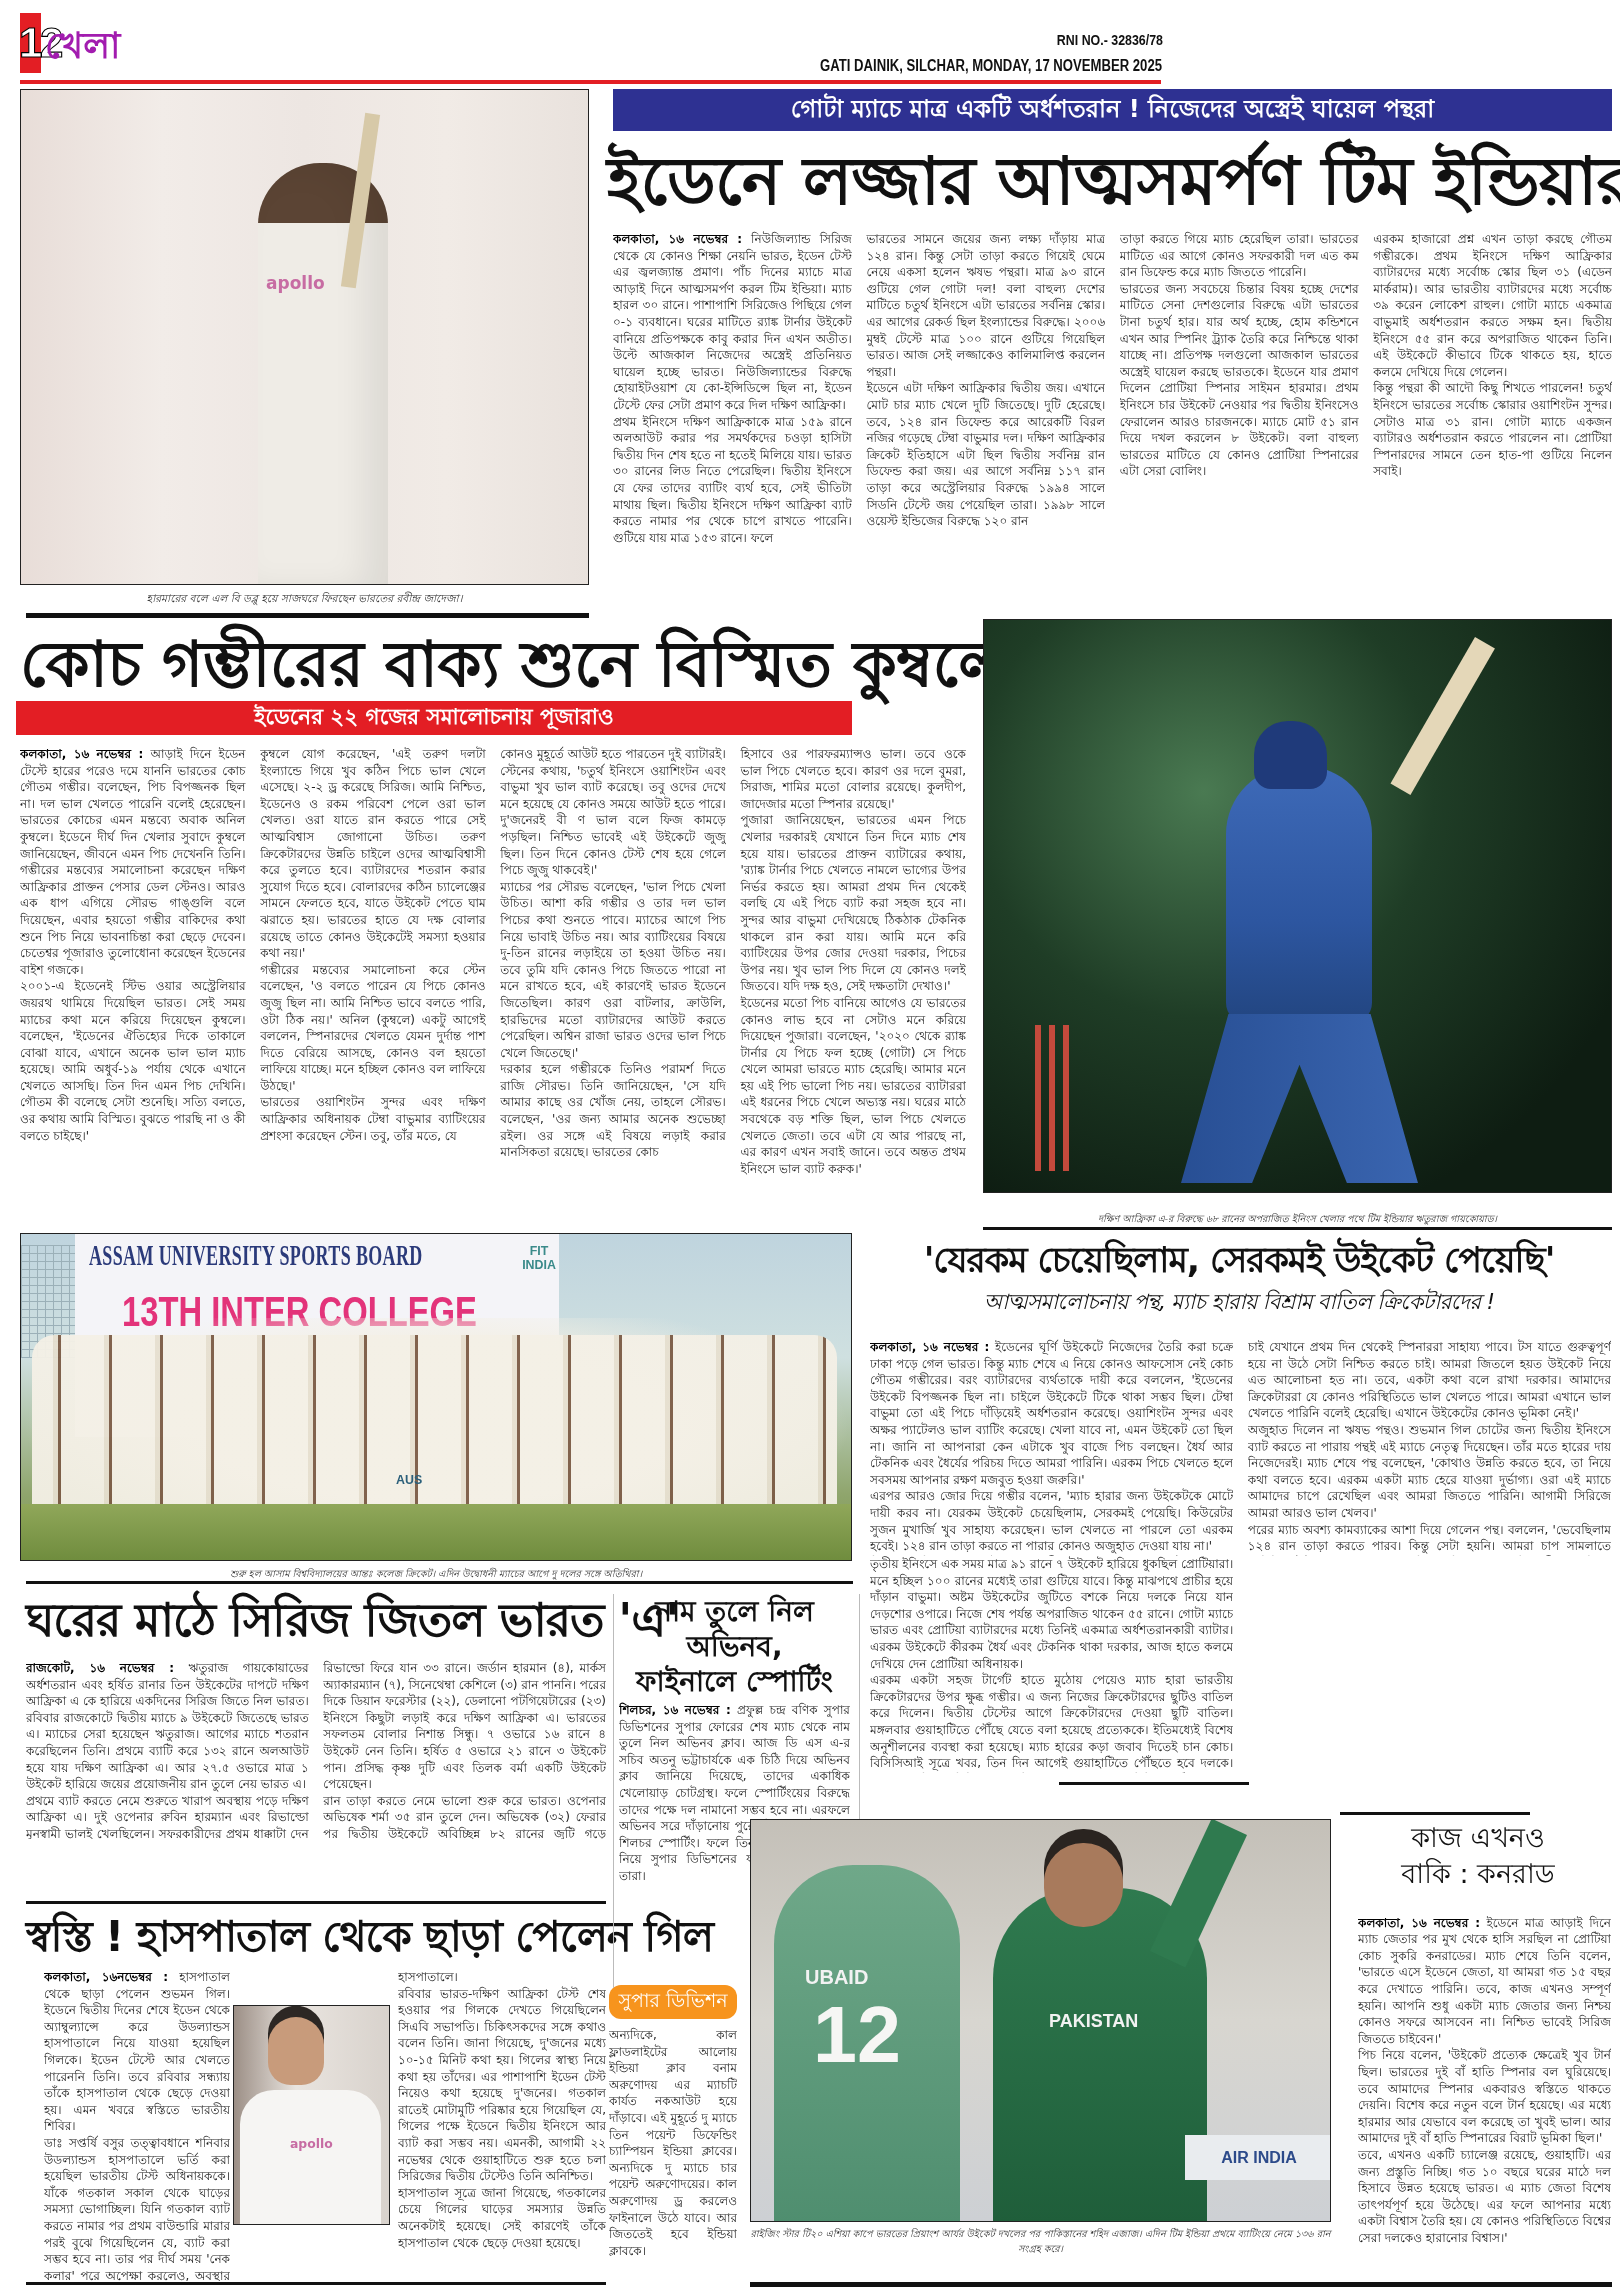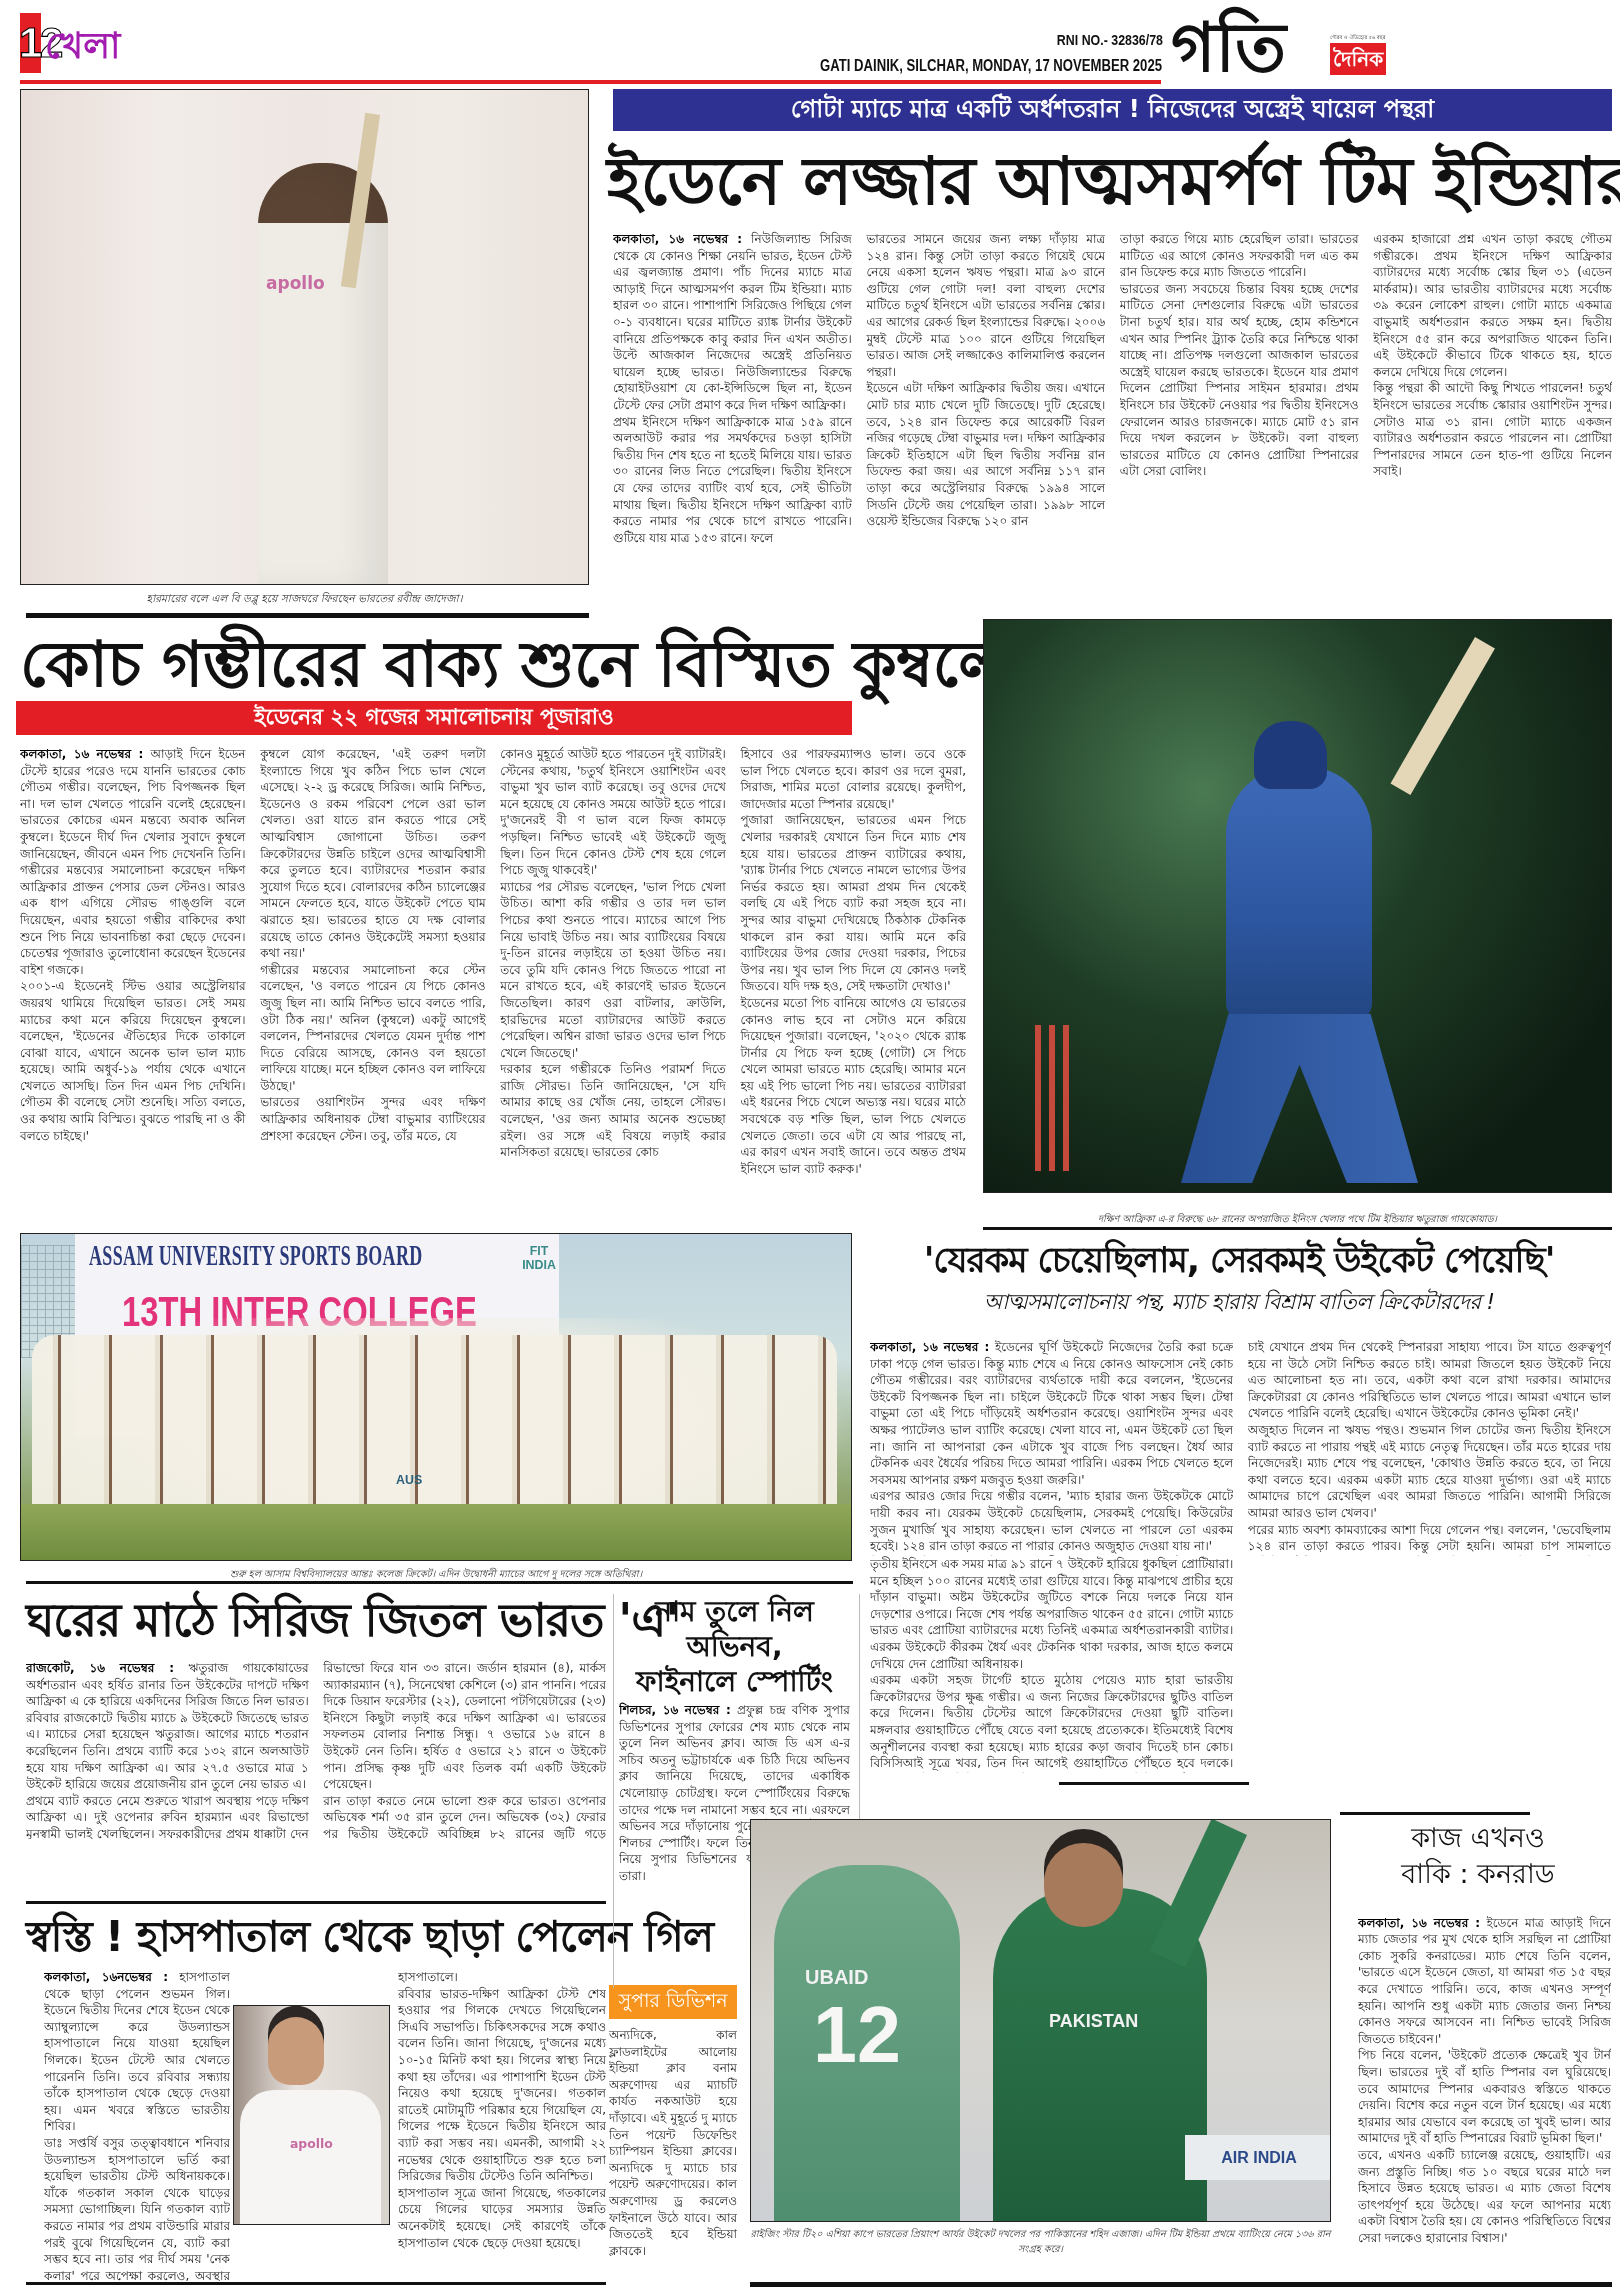--- a/index.html
+++ b/index.html
@@ -19,25 +19,20 @@
 </head>
 <body>
 
 <div class="abs" style="left:0;top:0;width:1620px;height:84px;">
   <div class="abs" style="left:20px;top:13px;width:21.4px;height:60px;background:#e31e24;"></div>
   <div class="abs" style="left:19px;top:20px;font-family:'Liberation Sans',sans-serif;font-weight:bold;font-size:42px;line-height:46px;color:#fff;-webkit-text-stroke:1.1px #000;letter-spacing:-2.3px;">12</div>
   <div class="abs" style="left:45px;top:22.5px;font-weight:bold;font-size:36px;line-height:45px;color:#a21caf;">খেলা</div>
   <div class="abs" style="left:941px;top:32px;width:222px;text-align:right;font-family:'Liberation Sans',sans-serif;font-weight:bold;font-size:14.6px;color:#111;transform:scaleX(0.85);transform-origin:right;">RNI NO.- 32836/78</div>
   <div class="abs" style="left:726px;top:57px;width:436px;text-align:right;font-family:'Liberation Sans',sans-serif;font-weight:bold;font-size:16px;color:#111;transform:scaleX(0.82);transform-origin:right;white-space:nowrap;">GATI DAINIK, SILCHAR, MONDAY, 17 NOVEMBER 2025</div>
   <div class="abs" style="left:20px;top:80px;width:1141px;height:4px;background:#e31e24;"></div>
-  <div class="abs" style="left:1171px;top:13.5px;width:225px;height:73px;">
-    <div style="position:absolute;left:0;top:-5.6px;font-weight:bold;font-size:68px;line-height:79px;color:#111;">গতি</div>
-    <div style="position:absolute;left:159px;top:20px;font-size:5px;color:#333;white-space:nowrap;">গৌরব ও ঐতিহ্যের ৫৬ বছর</div>
-    <div style="position:absolute;left:159px;top:29px;width:56px;height:32px;background:#e31e24;color:#fff;font-weight:bold;font-size:20px;line-height:32px;text-align:center;">দৈনিক</div>
-  </div>
 </div>
 
 <div class="photo" style="left:20px;top:89px;width:569px;height:496px;background:linear-gradient(90deg,#e8ddd8 0%,#f2ece8 25%,#ede6e2 50%,#f1ebe6 75%,#e9e2dd 100%);">
   <div style="position:absolute;left:237px;top:73px;width:130px;height:428px;background:linear-gradient(180deg,#5b4434 0 14%,#efece6 14% 100%);border-radius:62px 62px 0 0;box-shadow:inset -22.5px 0 34px rgba(0,0,0,0.08);"></div>
   <div style="position:absolute;left:332px;top:22.5px;width:14.6px;height:175px;background:#d7c9a8;transform:rotate(8deg);"></div>
   <div style="position:absolute;left:245px;top:183px;font-weight:bold;font-size:17px;color:#c76ca3;">apollo</div>
 </div>
 <div class="caption" style="left:20px;top:592px;width:569px;">হারমারের বলে এল বি ডব্লু হয়ে সাজঘরে ফিরছেন ভারতের রবীন্দ্র জাদেজা।</div>
 <div class="rule" style="left:26px;top:613px;width:563px;"></div>
 
@@ -148,21 +143,21 @@
 <div class="rule" style="left:26px;top:2282px;width:580px;height:3.4px;"></div>
 
 <div style="position:absolute;left:619px;top:1594px;width:231px;text-align:center;font-weight:bold;font-size:28px;line-height:35px;">
   <div>নাম তুলে নিল</div>
   <div>অভিনব,</div>
   <div>ফাইনালে স্পোর্টিং</div>
 </div>
 <div class="body-text" style="position:absolute;left:619px;top:1702px;width:231px;height:259px;overflow:hidden;">
   <span class="dateline">শিলচর, ১৬ নভেম্বর :</span> <span>প্রফুল্ল চন্দ্র বণিক সুপার ডিভিশনের সুপার ফোরের শেষ ম্যাচ থেকে নাম তুলে নিল অভিনব ক্লাব। আজ ডি এস এ-র সচিব অতনু ভট্টাচার্যকে এক চিঠি দিয়ে অভিনব ক্লাব জানিয়ে দিয়েছে, তাদের একাধিক খেলোয়াড় চোটগ্রস্থ। ফলে স্পোর্টিংয়ের বিরুদ্ধে তাদের পক্ষে দল নামানো সম্ভব হবে না। এরফলে অভিনব সরে দাঁড়ানোয় পুরো তিন পয়েন্ট পাচ্ছে শিলচর স্পোর্টিং। ফলে তিন ম্যাচে সাত পয়েন্ট নিয়ে সুপার ডিভিশনের ফাইনালে চলে গেল তারা।</span>
 </div>
-<div class="banner" style="left:609px;top:1985px;width:128px;height:34px;background:#f7941d;font-size:19px;font-weight:normal;">সুপার ডিভিশন</div>
+<div class="banner" style="left:609px;top:1985px;width:128px;height:34px;background:#f7941d;font-size:19px;font-weight:normal;border-radius:12px;">সুপার ডিভিশন</div>
 <div class="body-text" style="position:absolute;left:609px;top:2027px;width:128px;height:253px;overflow:hidden;">অন্যদিকে, কাল ফ্লাডলাইটের আলোয় ইন্ডিয়া ক্লাব বনাম অরুণোদয় এর ম্যাচটি কার্যত নকআউট হয়ে দাঁড়াবে। এই মুহূর্তে দু ম্যাচে তিন পয়েন্ট ডিফেন্ডিং চ্যাম্পিয়ন ইন্ডিয়া ক্লাবের। অন্যদিকে দু ম্যাচে চার পয়েন্ট অরুণোদয়ের। কাল অরুণোদয় ড্র করলেও ফাইনালে উঠে যাবে। আর জিততেই হবে ইন্ডিয়া ক্লাবকে।</div>
 
 <div class="photo" style="left:750px;top:1819px;width:581px;height:403px;background:linear-gradient(180deg,#c4c0b8 0%,#d8d6d0 50%,#cdd0d4 100%);">
   <div style="position:absolute;left:22.5px;top:45px;width:186px;height:358px;background:linear-gradient(180deg,#6fa889,#4f8e6f);border-radius:79px 79px 0 0;"></div>
   <div style="position:absolute;left:54px;top:146px;font-family:'Liberation Sans',sans-serif;font-weight:bold;font-size:20px;color:#f2f2f2;">UBAID</div>
   <div style="position:absolute;left:62px;top:169px;font-family:'Liberation Sans',sans-serif;font-weight:bold;font-size:79px;color:#f6f6f4;">12</div>
   <div style="position:absolute;left:242px;top:68px;width:214px;height:335px;background:linear-gradient(180deg,#2f7a4f,#1f5e3a);border-radius:90px 90px 0 0;"></div>
   <div style="position:absolute;left:293px;top:22.5px;width:79px;height:84px;background:#a87a5c;border-radius:39px;box-shadow:0 -14px 0 #2a2420;"></div>
   <div style="position:absolute;left:428px;top:0;width:39px;height:146px;background:#2f7a4f;transform:rotate(25deg);"></div>
   <div style="position:absolute;left:298px;top:191px;font-family:'Liberation Sans',sans-serif;font-weight:bold;font-size:18px;color:#f2f2f2;">PAKISTAN</div>

